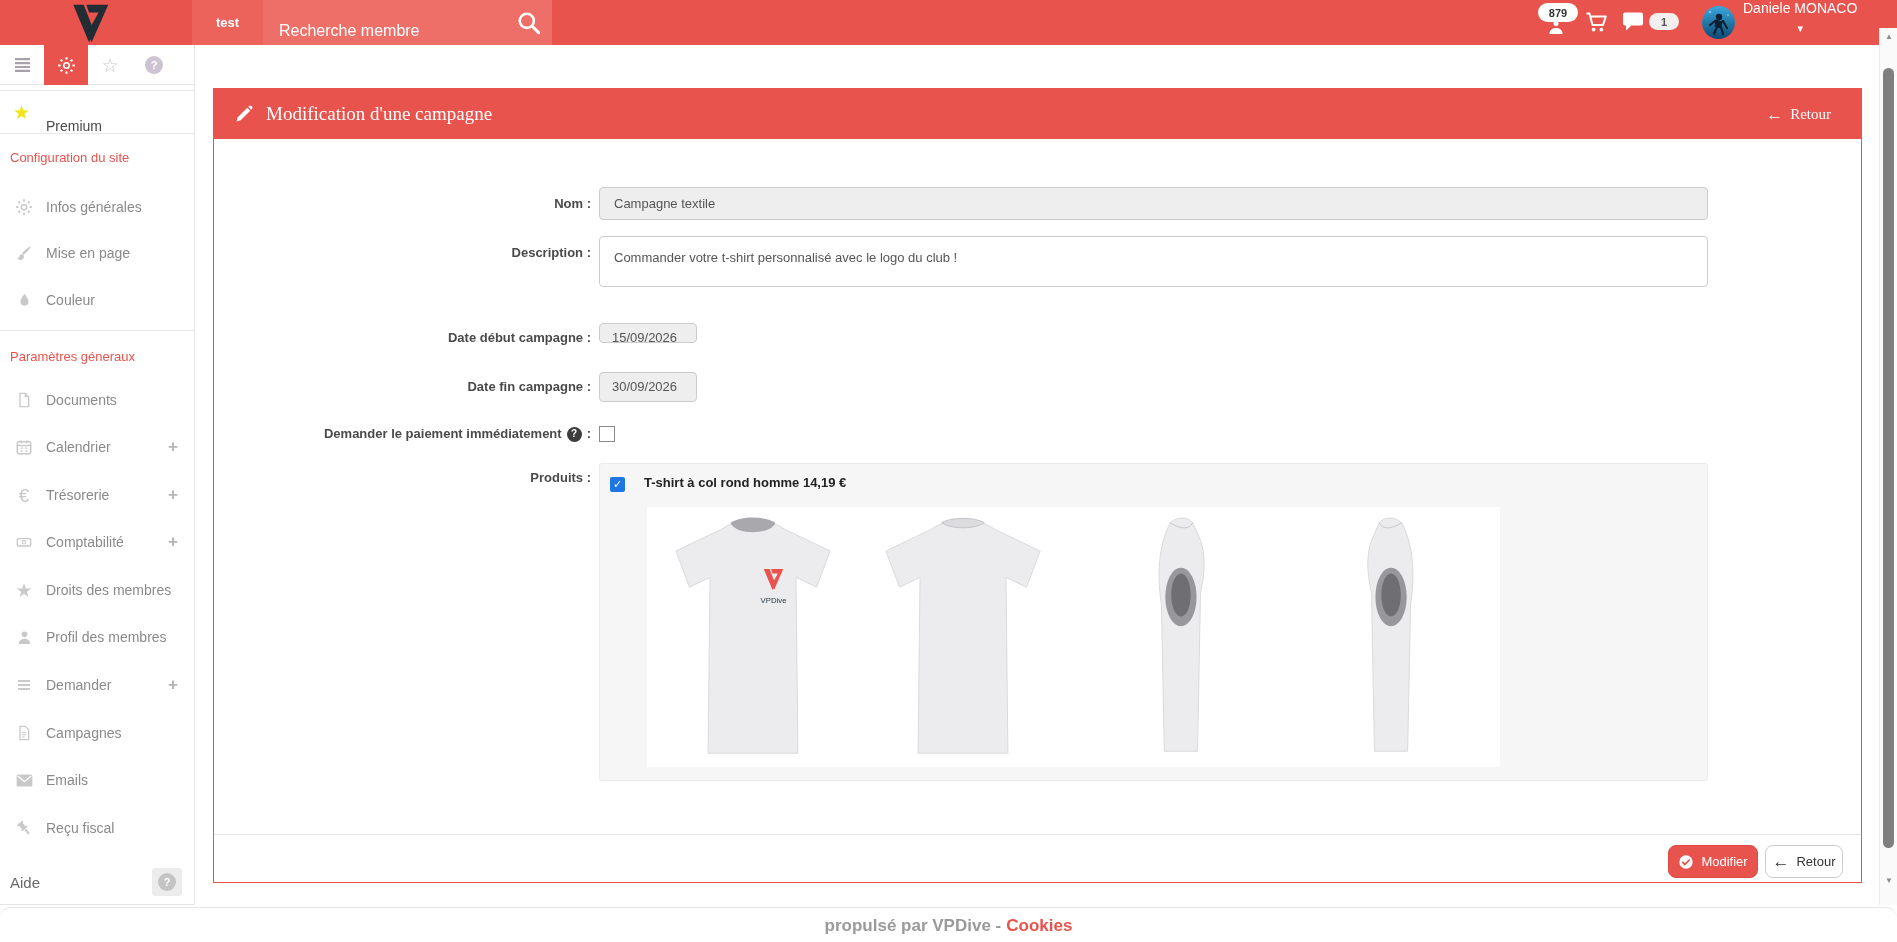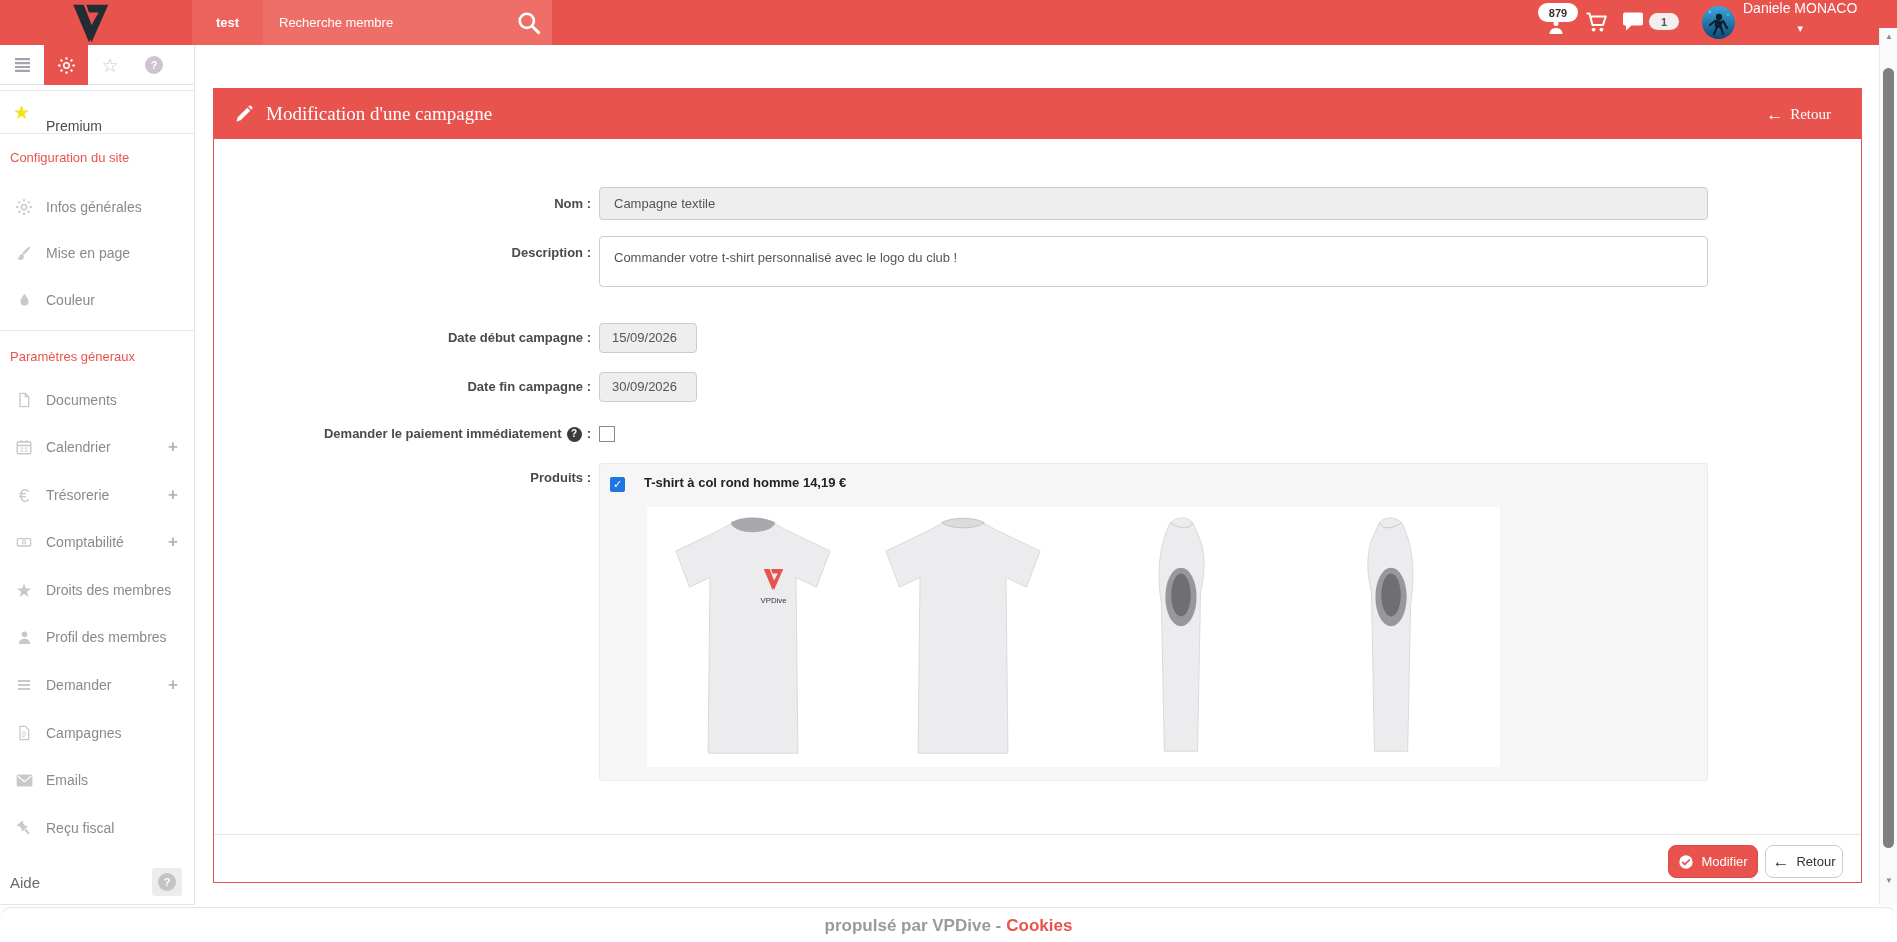--- a/index.html
+++ b/index.html
@@ -6,21 +6,21 @@
   body{font-family:"Liberation Sans","DejaVu Sans",sans-serif;background:#fff;}
   .page{position:relative;width:1897px;height:942px;overflow:hidden;background:#fff;}
 
   
   .topbar{position:absolute;left:0;top:0;width:1897px;height:45px;background:#e8534d;z-index:20;}
   .logo{position:absolute;left:66px;top:2px;width:46px;height:42px;}
   .club-tab{position:absolute;left:192px;top:0;width:71px;height:45px;background:#ec635b;color:#fff;
             font-size:13px;font-weight:bold;display:flex;align-items:center;justify-content:center;cursor:pointer;}
   .searchbox{position:absolute;left:263px;top:0;width:289px;height:45px;background:#ee6f67;}
   .searchbox input{position:absolute;left:0;top:0;width:230px;height:45px;background:transparent;border:none;outline:none;
-            color:#fff;font-size:13px;padding:0 0 0 16px;font-family:"Liberation Sans","DejaVu Sans",sans-serif;}
+            color:#fff;font-size:16px;padding:8px 0 0 16px;font-family:"Liberation Sans","DejaVu Sans",sans-serif;}
   .searchbox input::placeholder{color:#fff;opacity:1;}
   .search-ic{position:absolute;right:10px;top:9px;width:27px;height:27px;cursor:pointer;}
   .stat-badge{position:absolute;left:1538px;top:3px;width:40px;height:19px;background:#fff;border-radius:10px;
             color:#333;font-size:11px;font-weight:bold;display:flex;align-items:center;justify-content:center;}
   .stat-person{position:absolute;left:1548px;top:21px;width:16px;height:13px;}
   .cart-ic{position:absolute;left:1584px;top:10px;width:24px;height:24px;cursor:pointer;}
   .chat-ic{position:absolute;left:1621px;top:11px;width:24px;height:22px;cursor:pointer;}
   .chat-badge{position:absolute;left:1649px;top:13px;min-width:30px;height:17px;background:#f2efee;border-radius:9px;
             color:#555;font-size:11px;font-weight:bold;display:flex;align-items:center;justify-content:center;}
   .avatar{position:absolute;left:1702px;top:6px;width:33px;height:33px;border-radius:50%;overflow:hidden;cursor:pointer;}
@@ -67,21 +67,21 @@
 
   .flabel{position:absolute;left:0;width:377px;text-align:right;font-size:13px;font-weight:bold;color:#4a4a4a;}
   .input-like{position:absolute;box-sizing:border-box;font-size:13px;color:#555;}
   .inp-gray{background:#eee;border:1px solid #ccc;border-radius:4px;}
   .inp-white{background:#fff;border:1px solid #ccc;border-radius:4px;}
   .nom-inp{left:385px;top:98px;width:1109px;height:33px;line-height:31px;padding-left:14px;}
   .nom-lab{top:98px;line-height:33px;}
   .desc-lab{top:147px;line-height:33px;}
   .desc-inp{left:385px;top:147px;width:1109px;height:51px;padding:13px 0 0 14px;}
   .dd-lab{top:234px;line-height:30px;}
-  .dd-inp{left:385px;top:234px;width:98px;height:30px;line-height:28px;padding-left:12px;}
+  .dd-inp{left:385px;top:234px;width:98px;height:20px;line-height:28px;padding-left:12px;}
   .df-lab{top:283px;line-height:30px;}
   .df-inp{left:385px;top:283px;width:98px;height:30px;line-height:28px;padding-left:12px;}
   .pay-lab{top:330px;line-height:30px;display:flex;align-items:center;justify-content:flex-end;gap:5px;}
   .help-dark{display:inline-flex;width:15px;height:15px;border-radius:50%;background:#3c3c3c;color:#fff;font-size:10px;
              font-weight:bold;align-items:center;justify-content:center;}
   .cb-empty{position:absolute;left:385px;top:337px;width:16px;height:16px;background:#fff;border:1px solid #8a8a8a;
             box-sizing:border-box;cursor:pointer;}
   .prod-lab{top:374px;line-height:30px;}
   .prod-box{position:absolute;left:385px;top:374px;width:1109px;height:318px;background:#f6f6f6;border:1px solid #ebebeb;
             border-radius:3px;box-sizing:border-box;}

